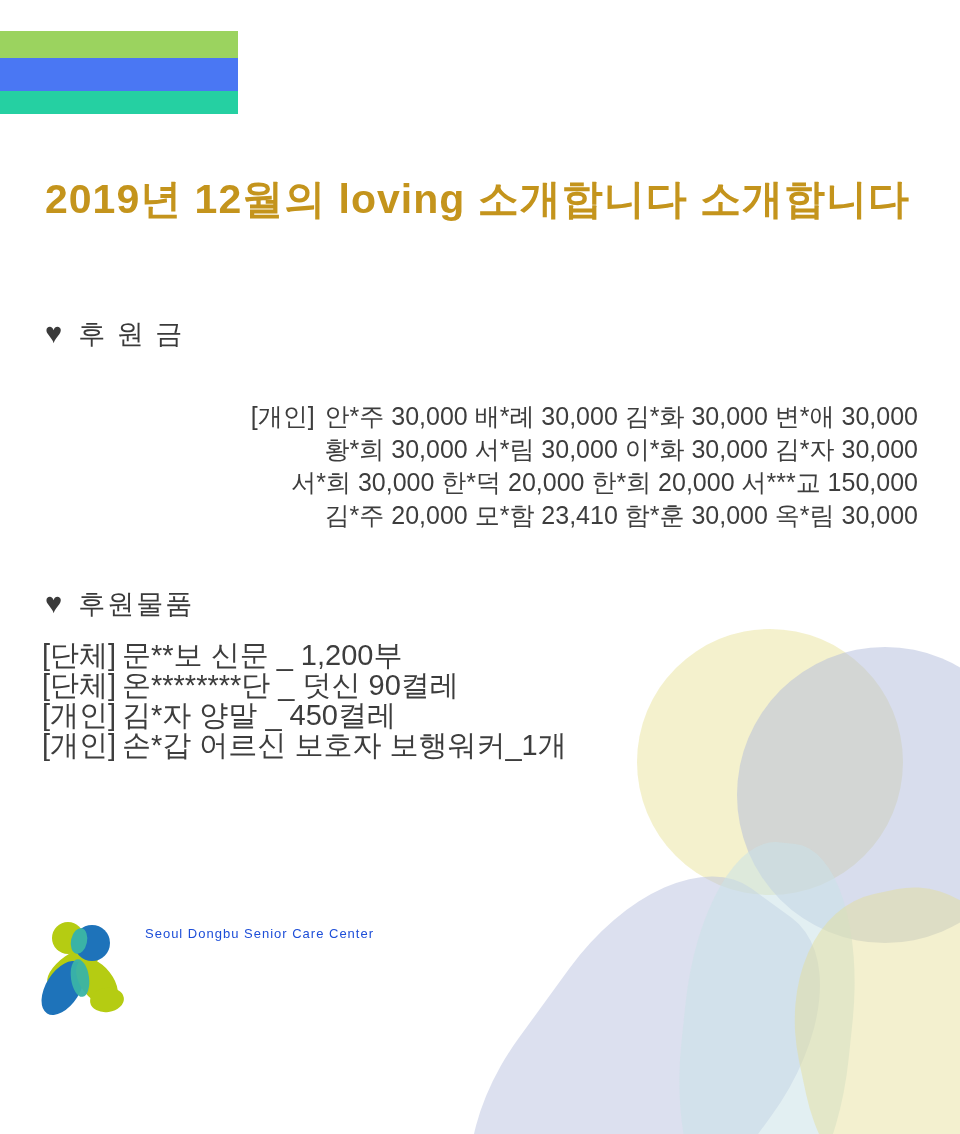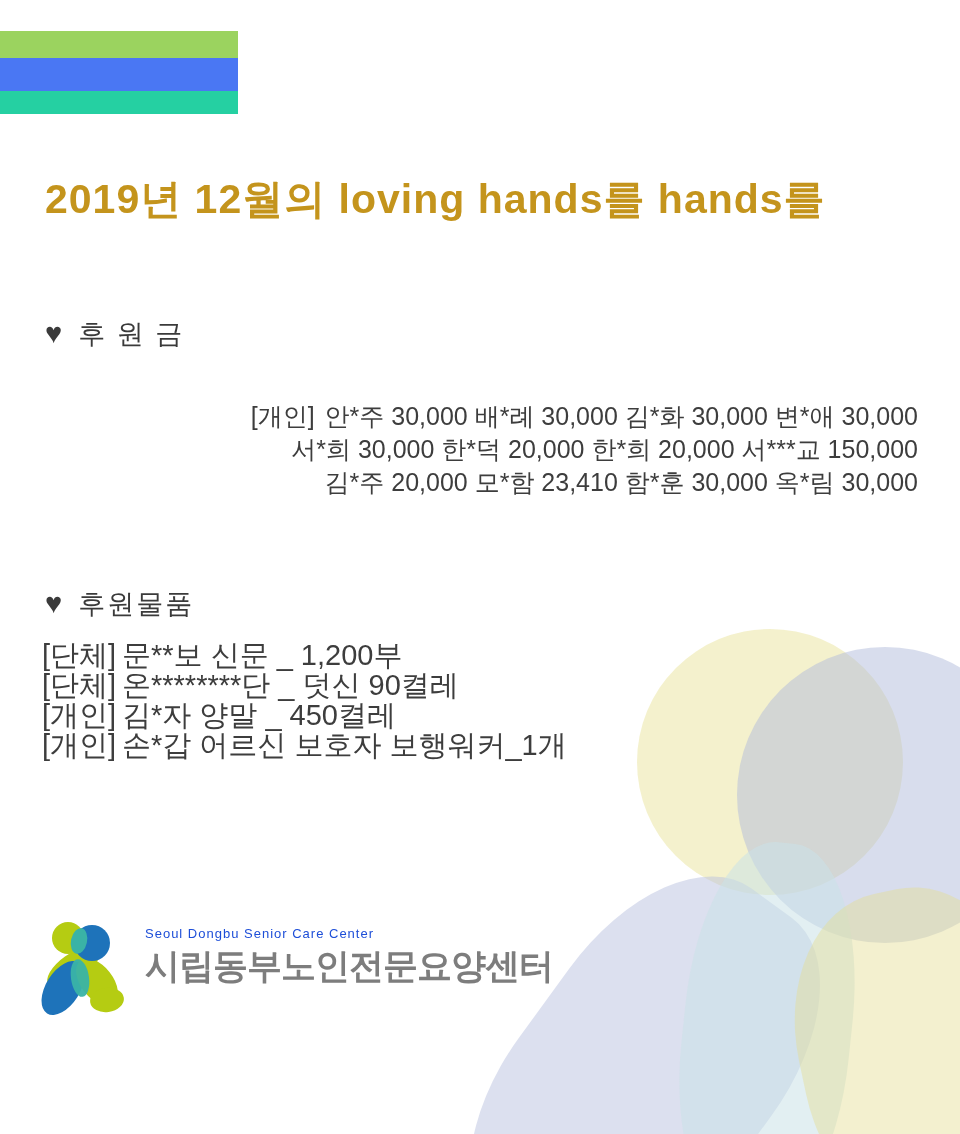--- a/index.html
+++ b/index.html
@@ -72,30 +72,31 @@
   <div class="wm wm-body-blue"></div>
   <div class="wm wm-blob-yellow"></div>
 </div>
 
 <div class="stripes">
   <div class="stripe green"></div>
   <div class="stripe blue"></div>
   <div class="stripe teal"></div>
 </div>
 
-<h1 class="title">2019년 12월의 loving hands를 hands를</h1>
+<h1 class="title">2019년 12월의 loving 소개합니다 소개합니다</h1>
 
 <div class="section-heading heading-money">
   <span class="heart">♥</span><span>후 원 금</span>
 </div>
 
 <div class="money-block">
   <div class="money-row">
     <span class="cat">[개인]</span><span>안*주 30,000 배*례 30,000 김*화 30,000 변*애 30,000</span>
   </div>
+  <div class="money-row indent">황*희 30,000 서*림 30,000 이*화 30,000 김*자 30,000</div>
   <div class="money-row indent">서*희 30,000 한*덕 20,000 한*희 20,000 서***교 150,000</div>
   <div class="money-row indent">김*주 20,000 모*함 23,410 함*훈 30,000 옥*림 30,000</div>
 </div>
 
 <div class="section-heading heading-goods">
   <span class="heart">♥</span><span>후원물품</span>
 </div>
 
 <div class="goods-block">
   <div class="goods-row">
@@ -119,15 +120,14 @@
     <ellipse cx="28" cy="68" rx="17" ry="30" transform="rotate(32 28 68)" fill="#1e73ba"></ellipse>
     <ellipse cx="62" cy="62" rx="16" ry="27" transform="rotate(-38 62 62)" fill="#b5cc12"></ellipse>
     <ellipse cx="72" cy="80" rx="17" ry="12" transform="rotate(-8 72 80)" fill="#b5cc12"></ellipse>
     <ellipse cx="45" cy="58" rx="9" ry="19" transform="rotate(-8 45 58)" fill="#3ab3a6" opacity="0.95"></ellipse>
     <circle cx="33" cy="18" r="16" fill="#b5cc12"></circle>
     <circle cx="57" cy="23" r="18" fill="#1e73ba"></circle>
     <ellipse cx="44" cy="21" rx="8" ry="13" transform="rotate(12 44 21)" fill="#3ab3a6"></ellipse>
   </svg>
   <div class="logo-text">
     <div class="logo-en">Seoul Dongbu Senior Care Center</div>
-    <div class="logo-ko">시립동부노인전문요양센터</div>
   </div>
 </div>
 
 </body></html>

